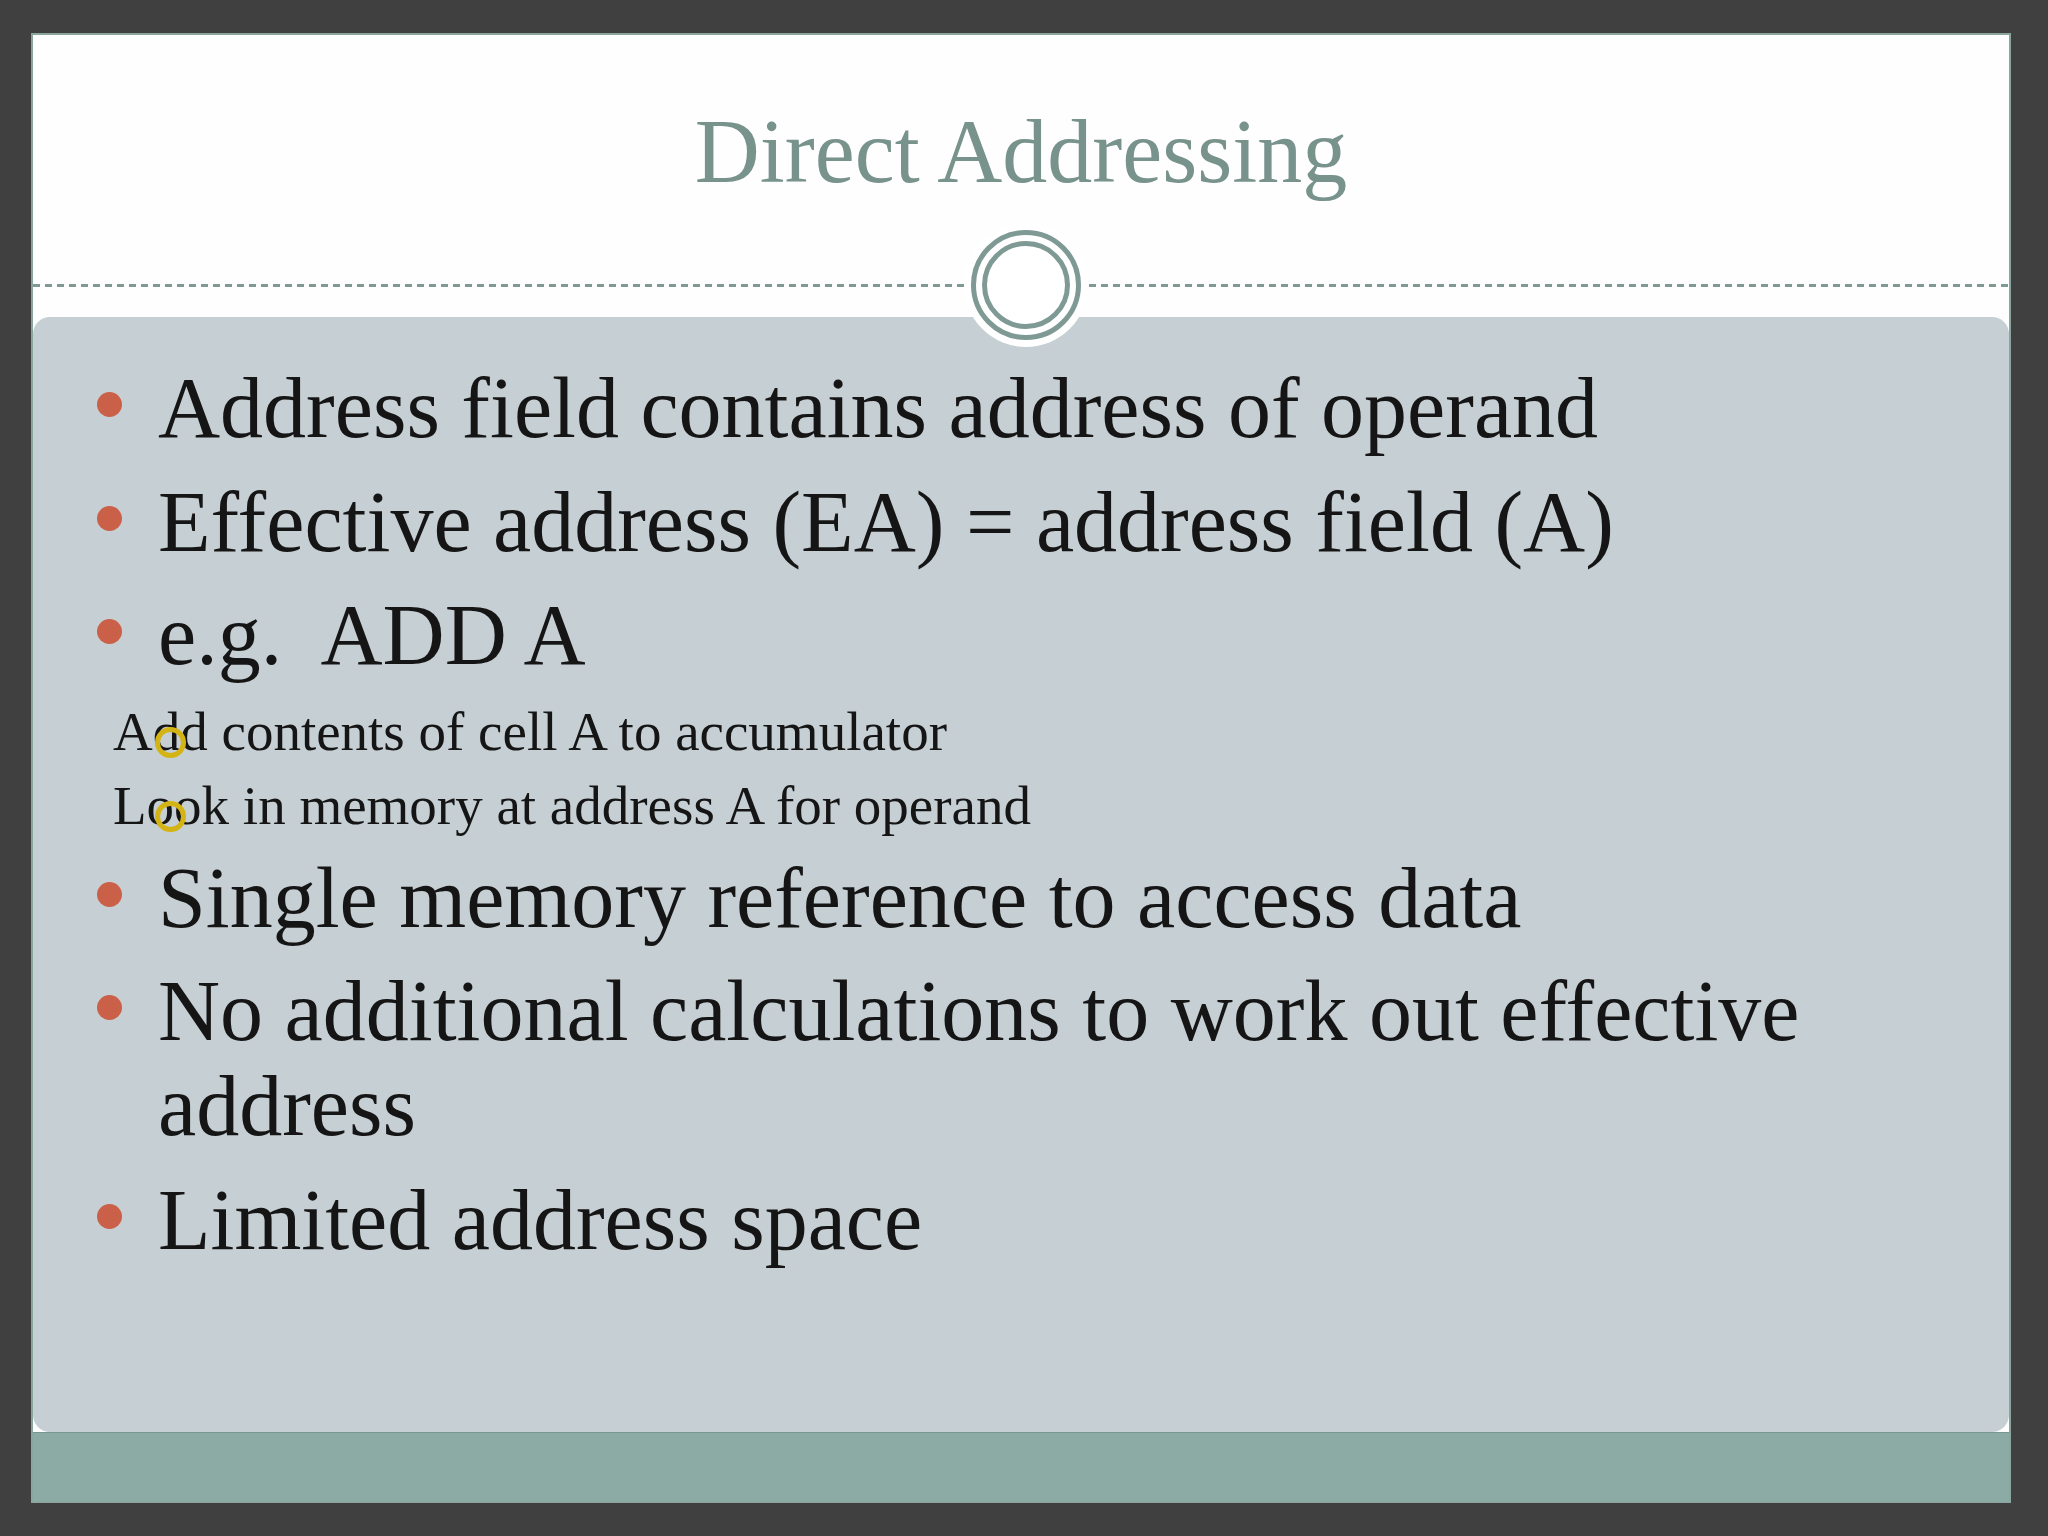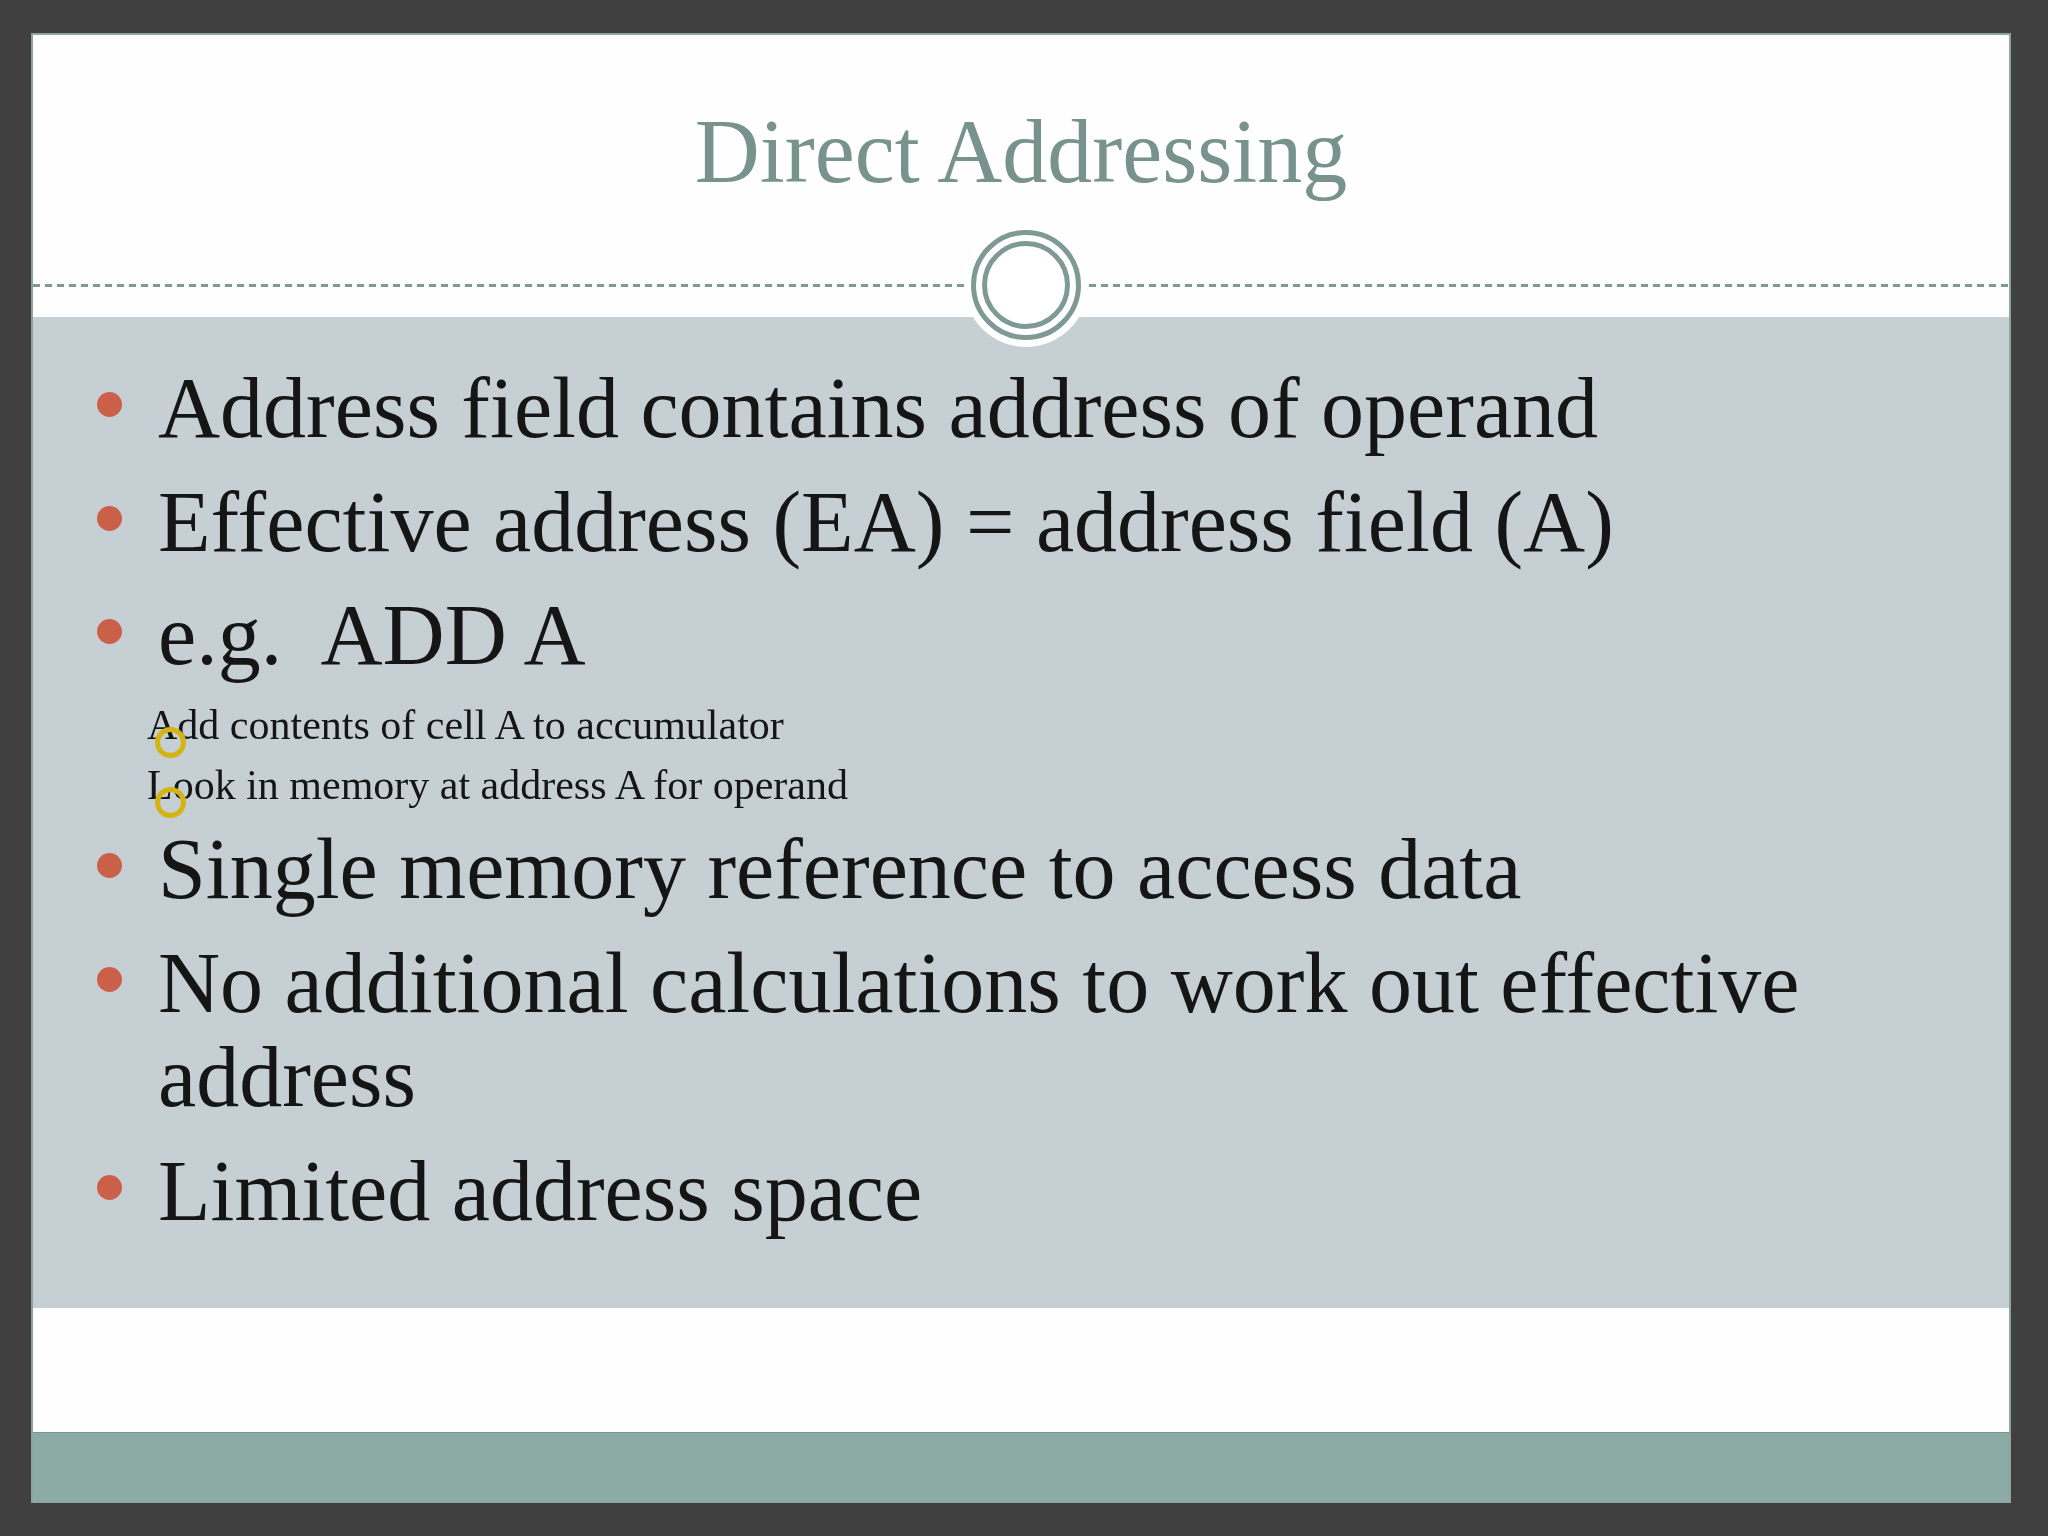--- a/index.html
+++ b/index.html
@@ -55,23 +55,24 @@
       transparent 7px,
       transparent 12px
     );
     z-index: 2;
   }
   .body-panel {
     position: absolute;
     left: 0;
     top: 282px;
     width: 100%;
-    height: 991px;
+    height: 1115px;
     background: var(--body-bg, #c6cfd3);
     z-index: 1;
+    border-radius: 17px;
   }
   .footer-band {
     position: absolute;
     left: 0;
     top: 1397px;
     width: 100%;
     height: 69px;
     background: var(--band-bg, #8caba5);
     border-top: 1px solid rgba(60,90,85,0.25);
     z-index: 1;
@@ -118,22 +119,22 @@
   .bullets .btext {
     white-space: pre-wrap;
   }
   li.l1 {
     padding-left: 125px;
     font-size: 86px;
     line-height: 1.1;
     margin-bottom: 19px;
   }
   li.l2 {
-    padding-left: 114px;
-    font-size: 42px;
+    padding-left: 80px;
+    font-size: 55px;
     line-height: 1.1;
     margin-bottom: 14px;
   }
   li.l2.last-sub {
     margin-bottom: 14px;
   }
   .dot {
     position: absolute;
     left: 64px;
     top: 31px;

